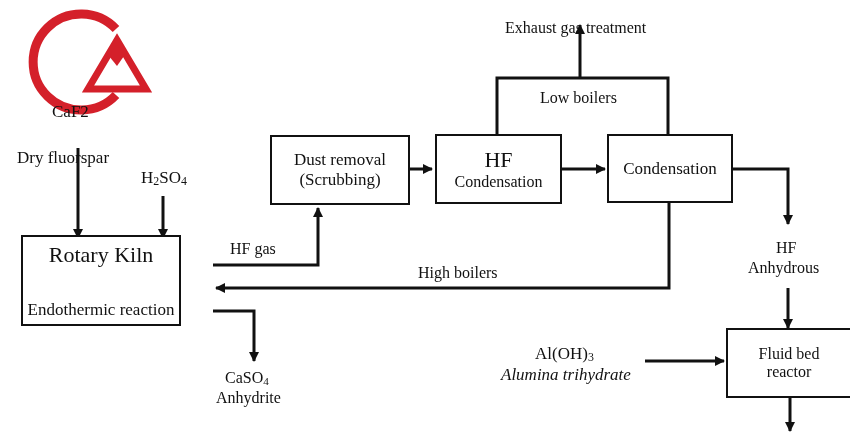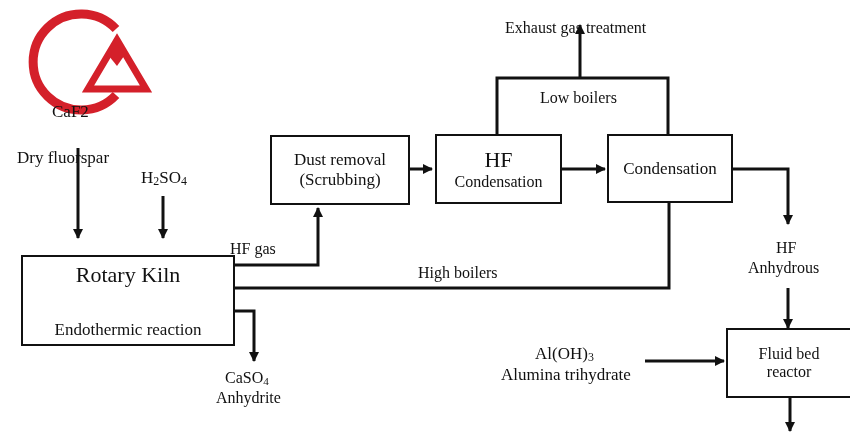--- a/index.html
+++ b/index.html
@@ -61,21 +61,21 @@
     </g>
   </svg>
 
   <div class="lbl f17" style="left:52px;top:91px;margin-top:11px;">CaF2</div>
   <div class="lbl f17" style="left:17px;top:112px;margin-top:36px;">Dry fluorspar</div>
 
   <div class="lbl f17" style="left:141px;top:168px;">
     <span>H</span><sub>2</sub><span>SO</span><sub>4</sub>
   </div>
 
-  <div class="box" style="left:21px;top:255px;width:214px;height:91px;gap:32px;">
+  <div class="box" style="left:21px;top:235px;width:160px;height:91px;gap:32px;">
     <div class="f22">Rotary Kiln</div>
     <div class="f17">Endothermic reaction</div>
   </div>
 
   <div class="box" style="left:249px;top:135px;width:140px;height:70px;margin-left:21px;">
     <div class="f17">Dust removal</div>
     <div class="f17">(Scrubbing)</div>
   </div>
 
   <div class="box" style="left:435px;top:134px;width:127px;height:70px;">
@@ -100,15 +100,15 @@
   <div class="lbl f16" style="left:748px;top:259px;">Anhydrous</div>
 
   <div class="lbl f16" style="left:225px;top:369px;">
     <span>CaSO</span><sub>4</sub>
   </div>
   <div class="lbl f16" style="left:216px;top:389px;">Anhydrite</div>
 
   <div class="lbl f17" style="left:535px;top:344px;">
     <span>Al(OH)</span><sub>3</sub>
   </div>
-  <div class="lbl f17" style="left:501px;top:365px;">Alumina trihydrate</div>
+  <div class="lbl f17" style="left:501px;top:365px;font-style:italic;">Alumina trihydrate</div>
 
 </div>
 
 </body></html>

